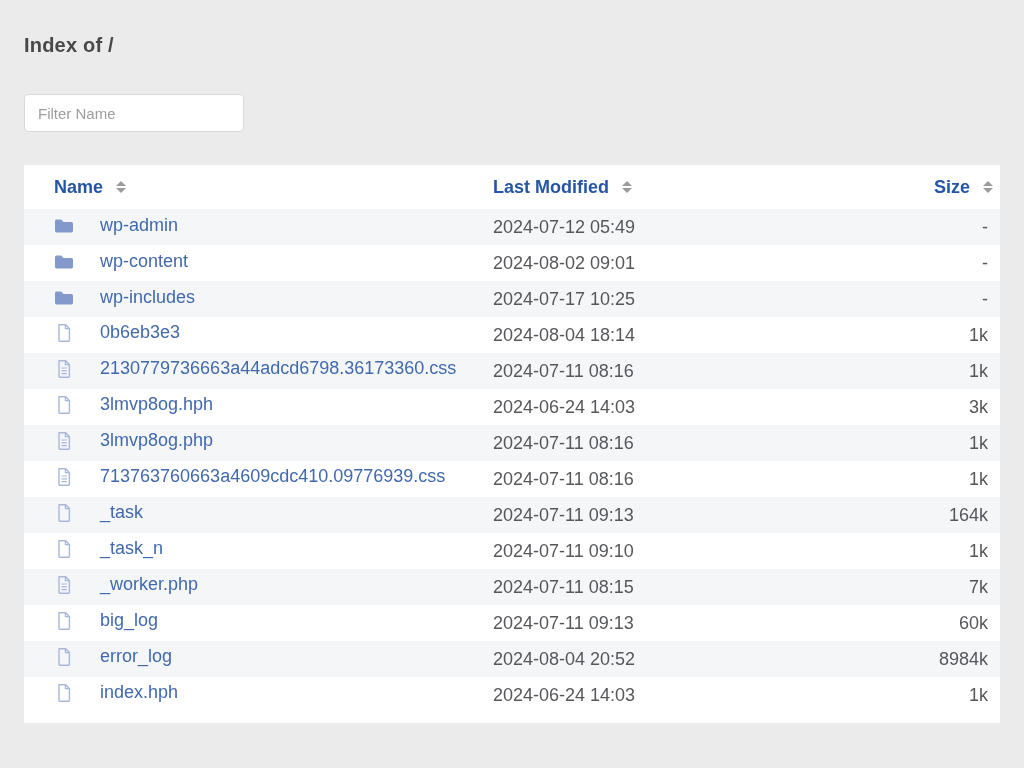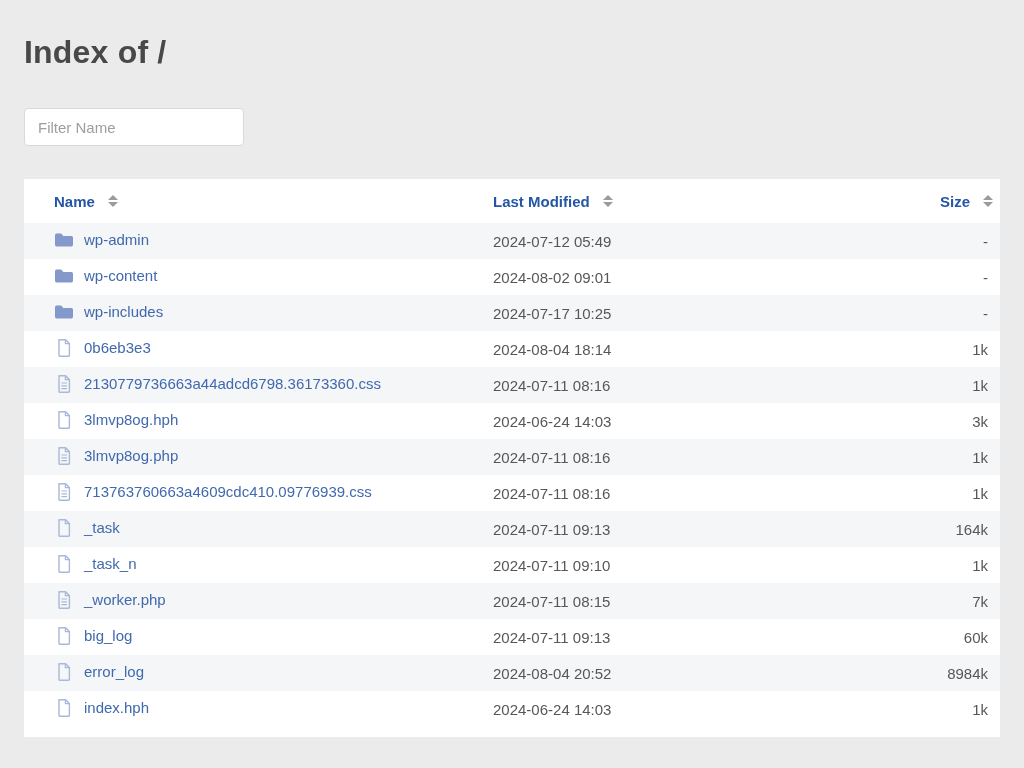--- a/index.html
+++ b/index.html
@@ -7,21 +7,21 @@
     width: 1024px; height: 768px;
     overflow: hidden;
     background: var(--page-bg, #ebebeb);
     font-family: "Liberation Sans", "DejaVu Sans", sans-serif;
   }
   .wrap { padding: 0 24px; }
 
   
   h1.page-title {
     padding-top: 34px;
-    font-size: 32px;
+    font-size: 20px;
     font-weight: 700;
     color: var(--title-color, #484848);
     letter-spacing: 0.2px;
   }
 
   
   .filter-wrap { margin-top: 37px; }
   .filter-input {
     width: 220px; height: 38px;
     background: #fff;
@@ -38,21 +38,21 @@
   
   .card {
     margin-top: 33px;
     background: #fff;
     padding-bottom: 10px;
   }
   table.listing {
     width: 100%;
     border-collapse: collapse;
     table-layout: fixed;
-    font-size: 15px;
+    font-size: 18px;
   }
   col.c-name { width: 469px; }
   col.c-modified { width: 380px; }
   col.c-size { width: 127px; }
 
   thead th {
     height: 44px;
     text-align: left;
     vertical-align: middle;
     font-weight: 700;
@@ -79,20 +79,21 @@
   .row-icon { display: none; line-height: 0; width: 20px; text-align: center; }
   .row-icon svg { display: block; margin: 0 auto; }
   td.name-cell[data-icon="folder"]    .i-folder    { display: inline-block; }
   td.name-cell[data-icon="file"]      .i-file      { display: inline-block; }
   td.name-cell[data-icon="file-text"] .i-file-text { display: inline-block; }
 
   a.name-link {
     color: var(--link-blue, #4169ae);
     text-decoration: none;
     cursor: pointer;
+    margin-left: 16px;
   }
 </style>
 </head>
 <body>
 
 <div class="wrap">
 
   <h1 class="page-title">Index of /</h1>
 
   <div class="filter-wrap">

